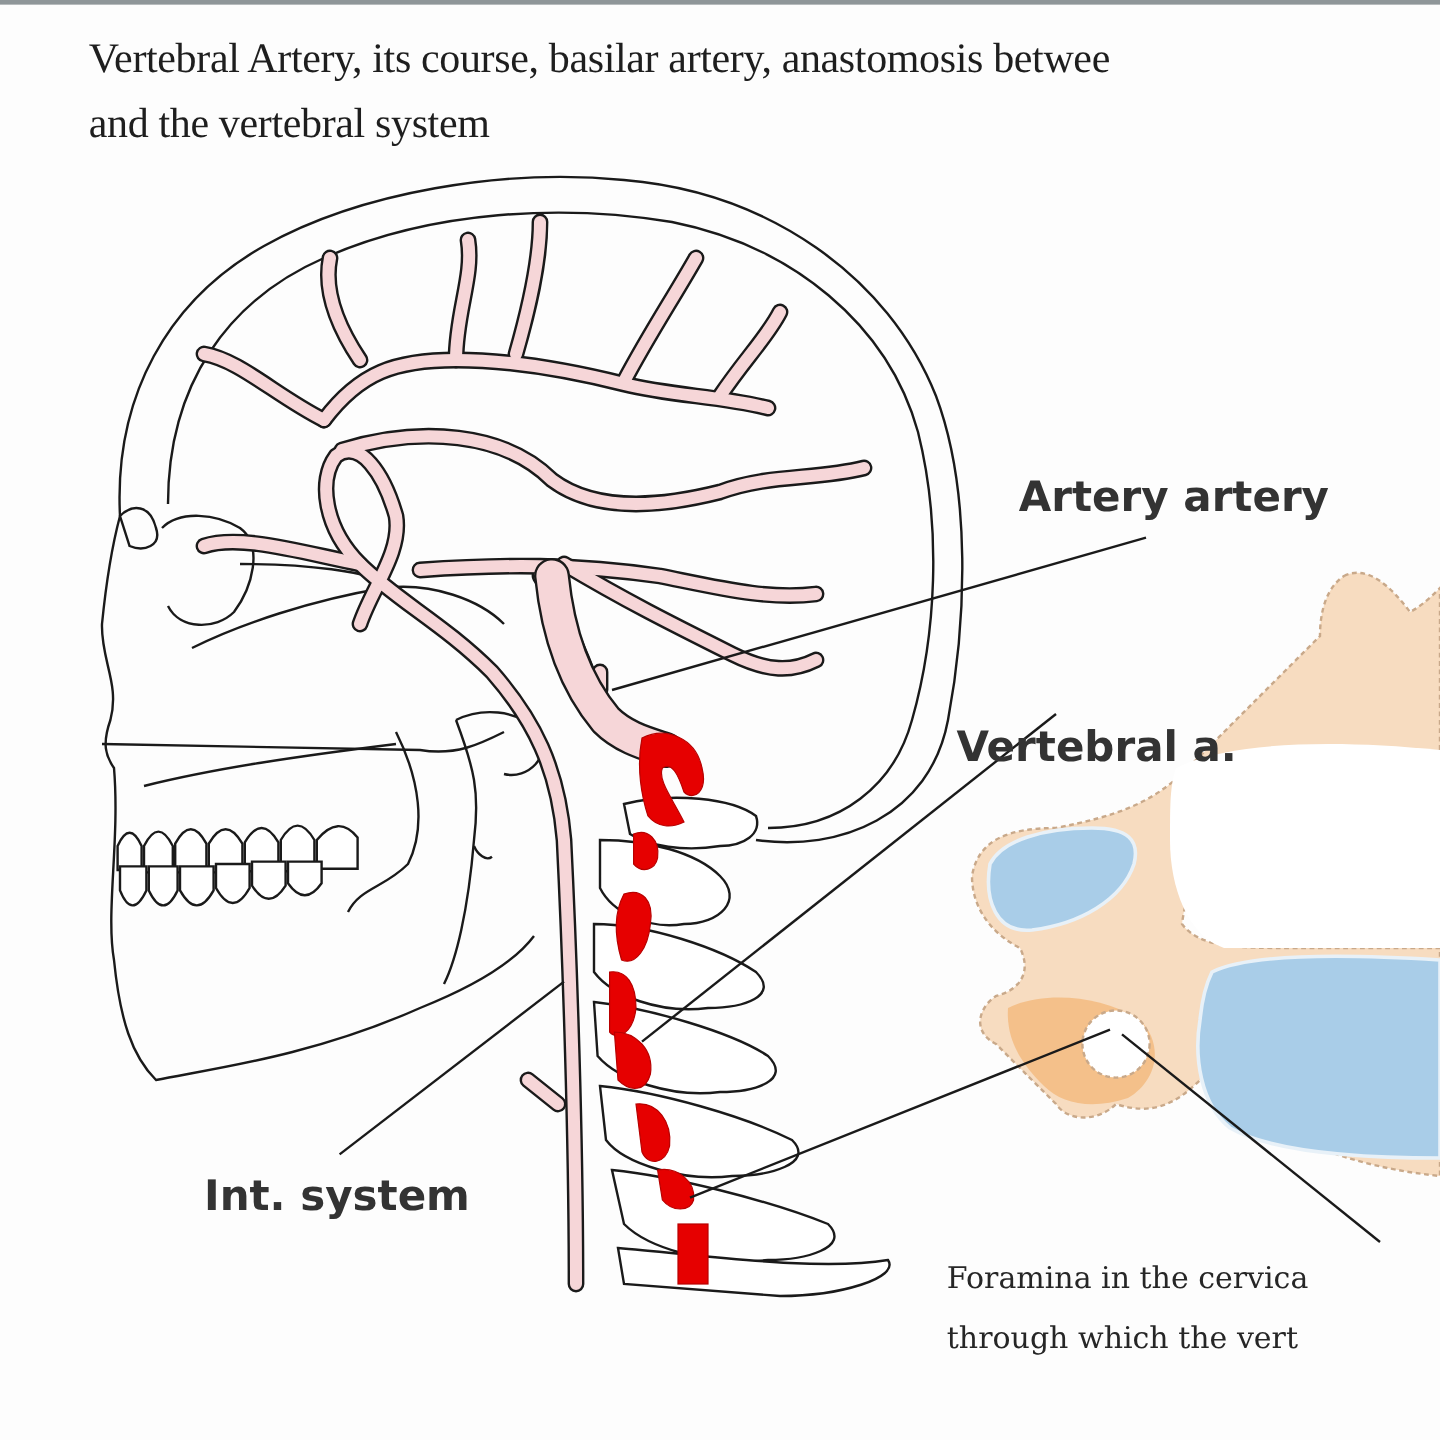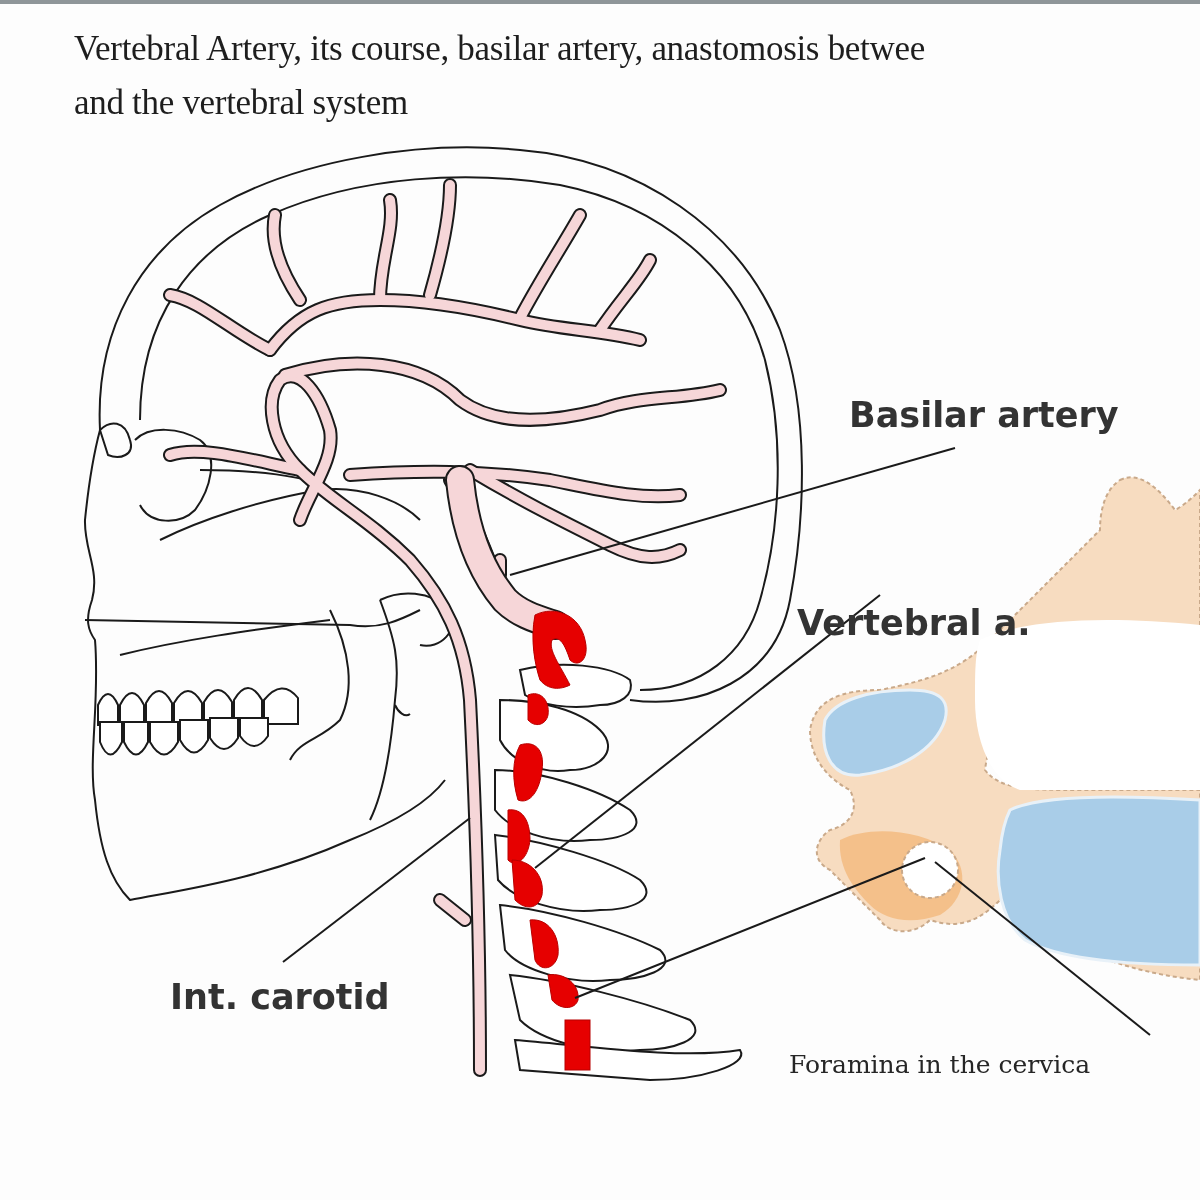--- a/index.html
+++ b/index.html
@@ -136,19 +136,20 @@
 
   <g stroke="#1a1a1a" stroke-width="2" fill="none">
     <line x1="955" y1="448" x2="510" y2="575"></line>
     <line x1="880" y1="595" x2="535" y2="868"></line>
     <line x1="470" y1="818" x2="283" y2="962"></line>
     <line x1="925" y1="858" x2="575" y2="998"></line>
     <line x1="935" y1="862" x2="1150" y2="1035"></line>
   </g>
 </svg>
 
-<div class="label-bold" style="left:849px; top:395px;">Basilar artery</div>
+<div class="label-bold" style="left:849px; top:395px;">Artery artery</div>
 <div class="label-bold" style="left:797px; top:556px;margin-top:47px;">Vertebral a.</div>
-<div class="label-bold" style="left:170px; top:977px;">Int. carotid</div>
+<div class="label-bold" style="left:170px; top:977px;">Int. system</div>
 
 <div class="caption">
   <span>Foramina in the cervica</span>
+  <span>through which the vert</span>
 </div>
 
 </body></html>

